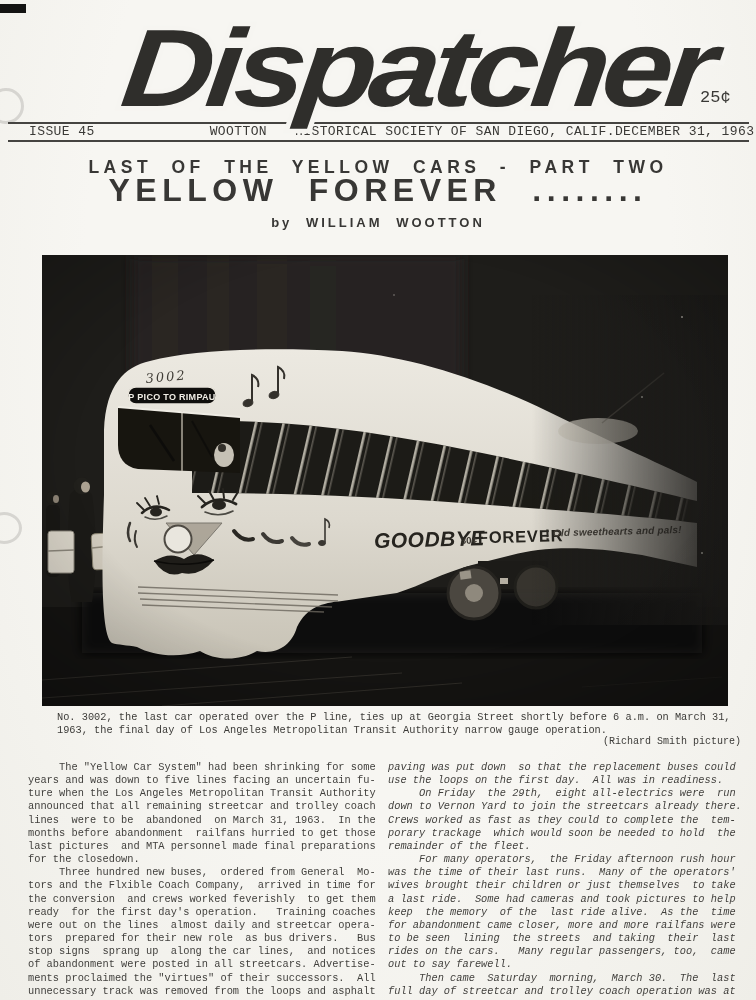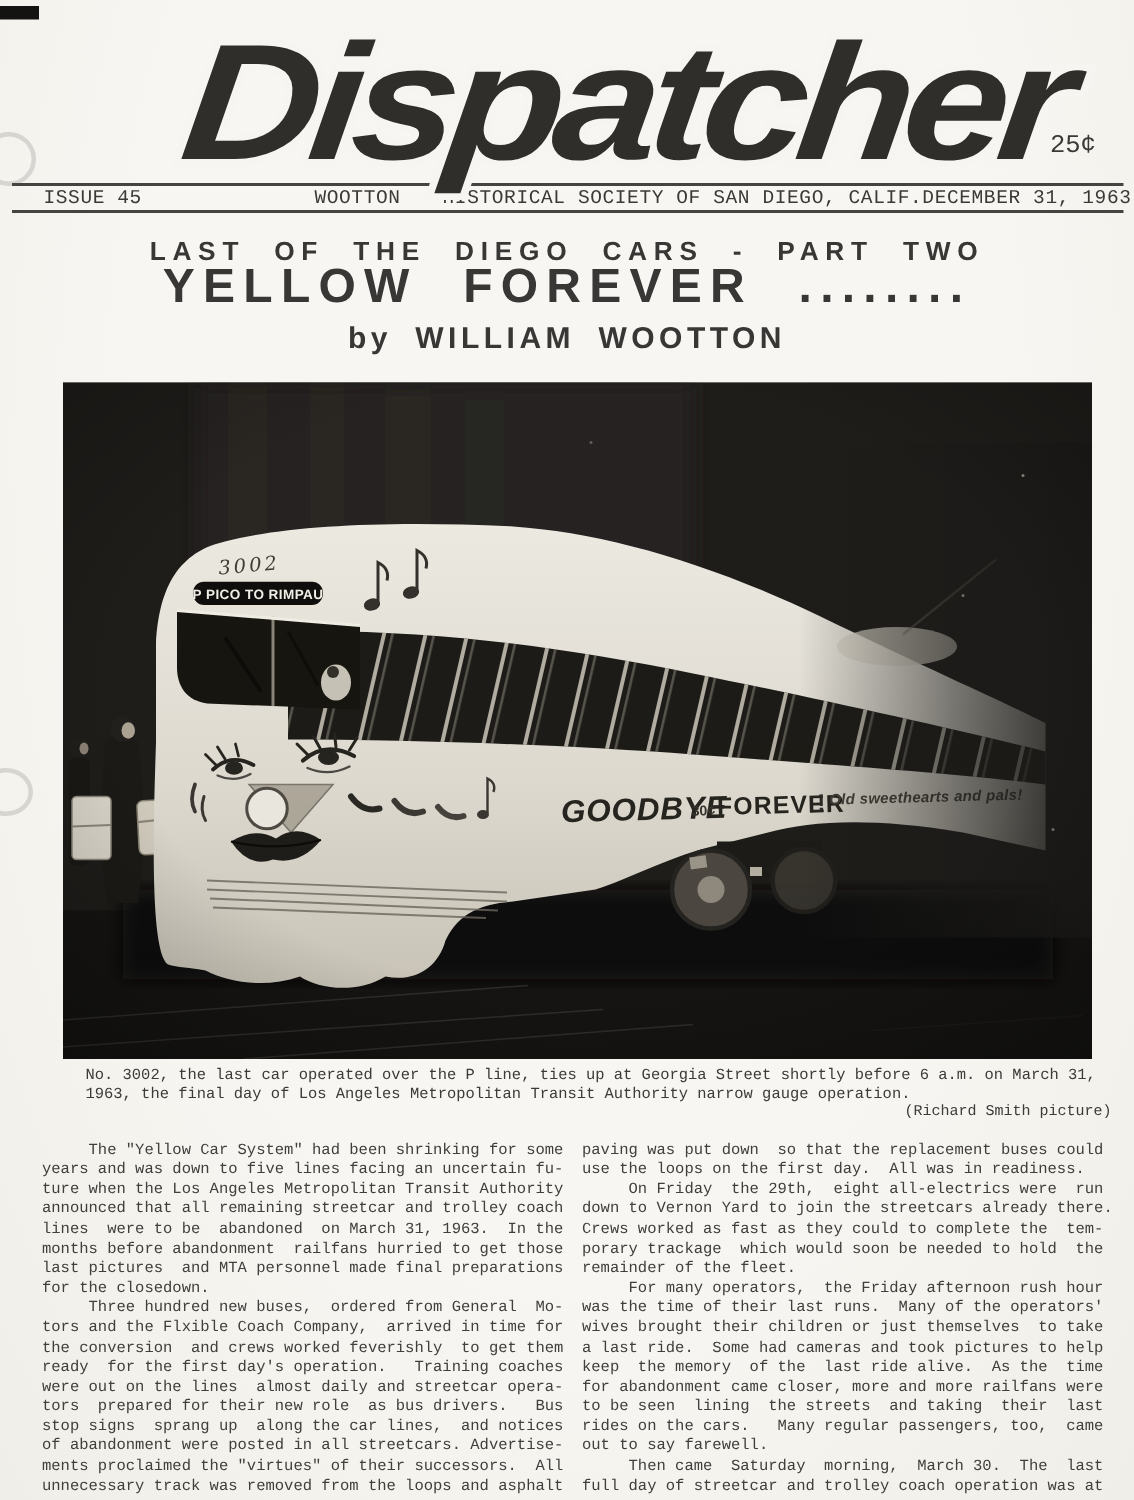--- a/index.html
+++ b/index.html
@@ -24,33 +24,33 @@
   #issue-row .part2{margin-left:28px;}
   #issue-row .date{margin-left:auto;margin-right:2px;}
   #issue{padding-left:22px;}
   #logo-svg{left:95px;top:6px;}
   #price{left:700px;top:88px;font-size:17px;color:#3a3936;}
   
   .center-line{left:0;right:0;text-align:center;font-family:"Liberation Sans",sans-serif;
     font-weight:700;color:#383735;}
   #kicker{top:157px;font-size:17.5px;letter-spacing:4.5px;word-spacing:10px;}
   #title{top:172px;font-size:32px;letter-spacing:5.5px;word-spacing:16px;}
-  #byline{top:215px;font-size:20px;letter-spacing:3px;word-spacing:7px;}
+  #byline{top:215px;font-size:13px;letter-spacing:3px;word-spacing:7px;}
   
   #photo{left:42px;top:255px;width:686px;height:451px;background:#1d1c1a;}
   
   #caption{left:57px;top:711px;width:686px;font-size:10.3px;line-height:12.6px;
     white-space:pre;color:#3c3b38;font-family:Liberation Mono, monospace;}
   #caption-credit{left:57px;top:736px;width:684px;text-align:right;font-size:10px;
     color:#3c3b38;}
   
   .col{top:761px;width:358px;font-size:10.35px;line-height:13.15px;white-space:pre;
     color:#403f3c;}
   #col-left{left:28px;}
-  #col-right{left:388px;}
+  #col-right{left:388px;font-style:italic;}
 </style>
 </head>
 <body>
 
 <div id="page">
 
   <div class="abs" id="corner-mark"></div>
   <div class="abs ring" id="ring1"></div>
   <div class="abs ring" id="ring2"></div>
 
@@ -63,21 +63,21 @@
     <span class="date">DECEMBER 31, 1963</span>
   </div>
 
   <svg class="abs" id="logo-svg" width="640" height="150" viewBox="0 0 640 150">
     <g transform="translate(14,0) skewX(-7)">
       <text x="22" y="100" textLength="586" lengthAdjust="spacingAndGlyphs" font-family="Liberation Sans, sans-serif" font-style="italic" font-weight="bold" font-size="110" letter-spacing="-6" fill="#2f2e2b" stroke="#f6f5f1" stroke-width="9" paint-order="stroke">Dispatcher</text>
     </g>
   </svg>
   <div class="abs" id="price">25¢</div>
 
-  <div class="abs center-line" id="kicker">LAST OF THE DIEGO CARS - PART TWO</div>
+  <div class="abs center-line" id="kicker">LAST OF THE YELLOW CARS - PART TWO</div>
   <div class="abs center-line" id="title">YELLOW FOREVER ........</div>
   <div class="abs center-line" id="byline">by WILLIAM WOOTTON</div>
 
   <div class="abs" id="photo">
     <svg width="686" height="451" viewBox="0 0 686 451">
       <defs>
         <filter id="soft6">
             <feGaussianBlur stdDeviation="6"></feGaussianBlur>
           </filter>
         <filter id="soft3">

